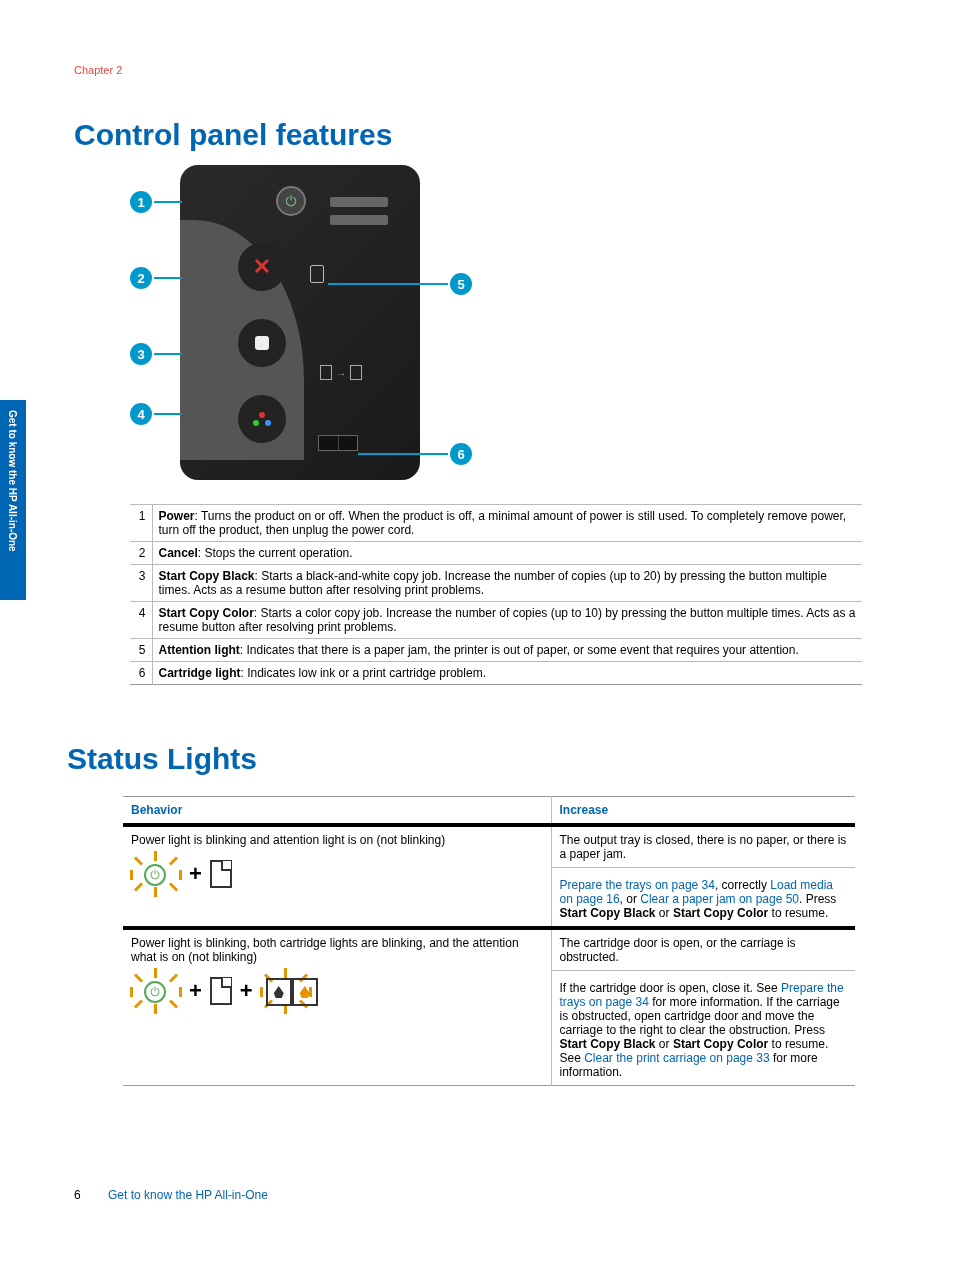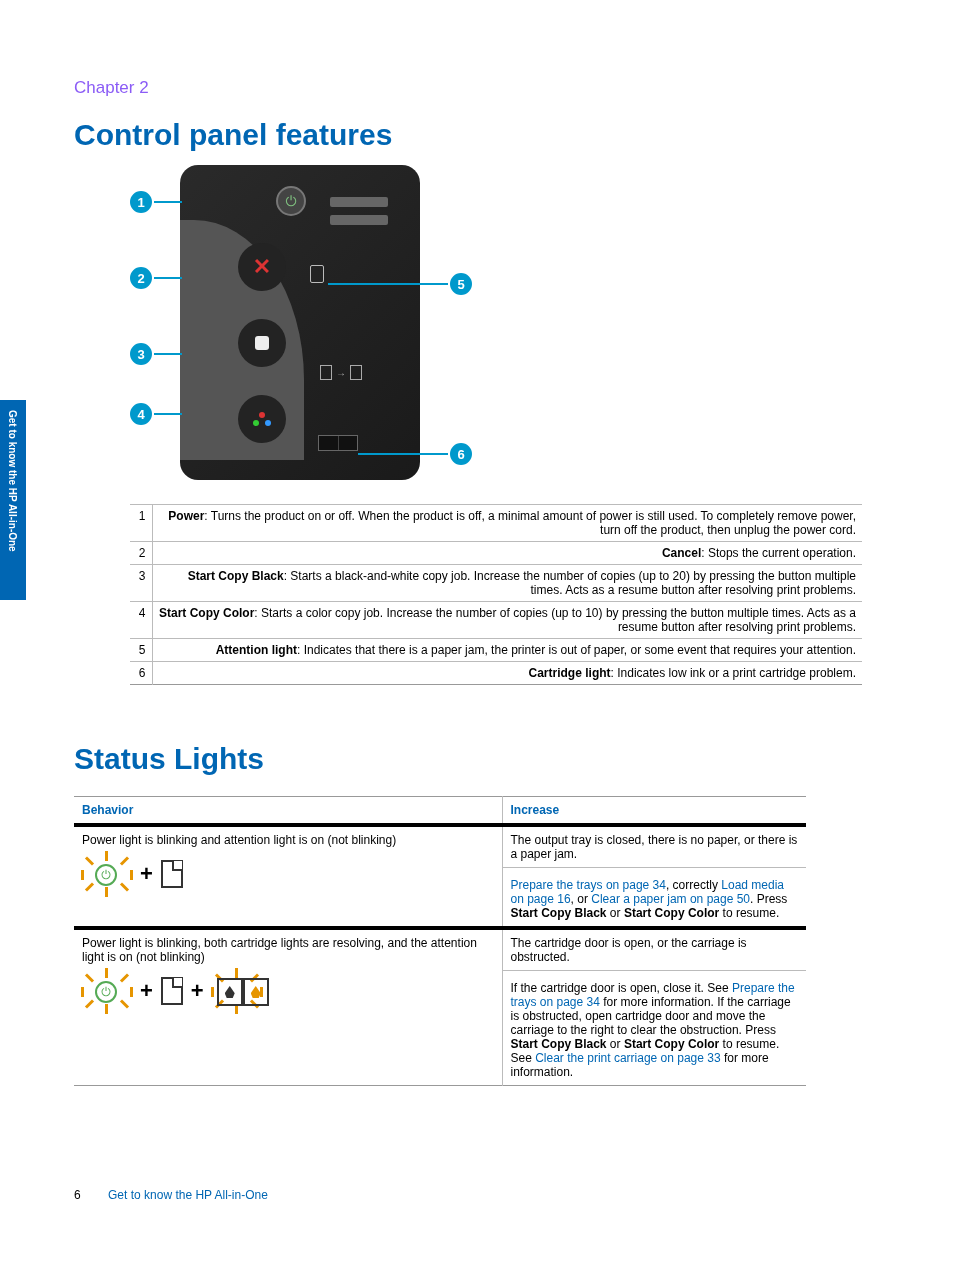--- a/index.html
+++ b/index.html
@@ -7,24 +7,24 @@
       font-family: Arial, Helvetica, sans-serif;
       background: #fff;
       width: 954px;
       height: 1270px;
       position: relative;
       font-size: 13px;
       color: #000;
     }
     .chapter-label {
       position: absolute;
-      top: 78px;
+      top: 64px;
       left: 74px;
-      color: #8b5cf6;
-      font-size: 17px;
+      color: #ef4444;
+      font-size: 11px;
     }
     .side-tab {
       position: absolute;
       left: 0;
       top: 400px;
       width: 26px;
       height: 200px;
       background: #0066b3;
       color: #fff;
       font-size: 10px;
@@ -111,30 +111,30 @@
     .c5 { left:320px; top:108px;} .c5::after{ right:22px; width:120px; }
     .c6 { left:320px; top:278px;} .c6::after{ right:22px; width:90px; }
 
     .feat-table {
       position:absolute; left:130px; top:504px; width:732px;
       border-top:1px solid #999; border-bottom:1px solid #999;
       border-collapse: collapse;
       font-size:12px;
     }
     .feat-table td {
-      border-top:1px solid #bbb; padding:4px 6px; vertical-align:top;text-align:right;
+      border-top:1px solid #bbb; padding:4px 6px; vertical-align:top;
     }
     .feat-table td.num { width:22px; text-align:right; border-right:1px solid #bbb;}
     .bold { font-weight:bold; }
 
-    .section2 { position:absolute; left:74px; top:742px; width:790px; }
+    .section2 { position:absolute; left:67px; top:742px; width:790px; }
     .intro { margin-left:56px; margin-top:14px; font-size:13px; line-height:1.35; }
 
     .status-table {
-      margin-top:18px; width:732px;
+      margin-left:56px; margin-top:18px; width:732px;
       border-top:1px solid #999; border-bottom:1px solid #999;
       border-collapse:collapse; font-size:12px;
     }
     .status-table th {
       text-align:left; color:#0066b3; font-weight:bold;
       padding:6px 8px; border-bottom:1px solid #bbb;
     }
     .status-table td {
       padding:6px 8px; vertical-align:top; border-top:4px solid #000000;
     }
@@ -287,21 +287,21 @@
         <td>
           <div>The output tray is closed, there is no paper, or there is a paper jam.</div>
           <div class="sol-divider"></div>
           <div class="sol-block">
             <span class="link">Prepare the trays on page 34</span><span>, correctly </span><span class="link">Load media on page 16</span><span>, or </span><span class="link">Clear a paper jam on page 50</span><span>. Press </span><span class="bold">Start Copy Black</span><span> or </span><span class="bold">Start Copy Color</span><span> to resume.</span>
           </div>
         </td>
       </tr>
       <tr>
         <td class="col1">
-          <span>Power light is blinking, both cartridge lights are resolving, and the attention light is on (not blinking)</span>
+          <span>Power light is blinking, both cartridge lights are blinking, and the attention what is on (not blinking)</span>
           <div class="icon-row">
             <span class="rays">
               <span class="r ra"></span>
                 <span class="r rb"></span>
                 <span class="r rc"></span>
                 <span class="r rd"></span>
               <span class="r re"></span>
                 <span class="r rf"></span>
                 <span class="r rg"></span>
                 <span class="r rh"></span>

